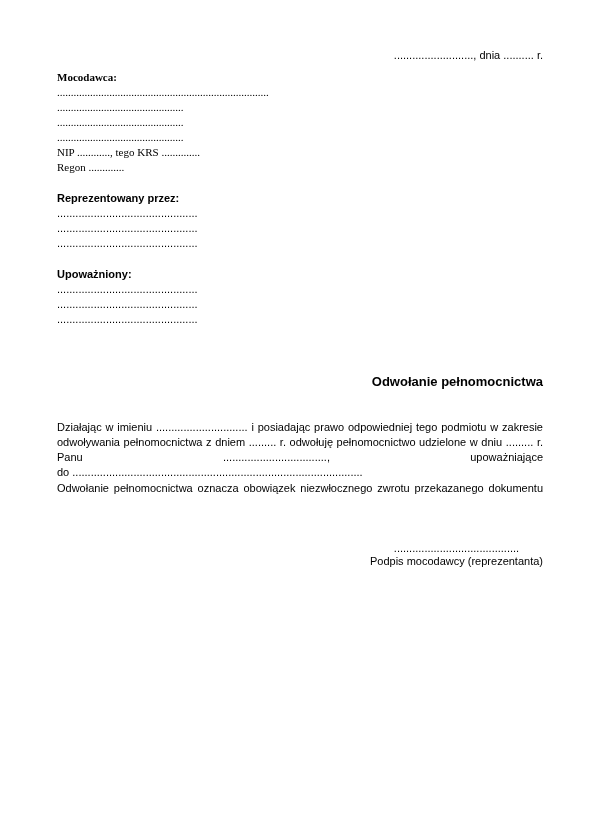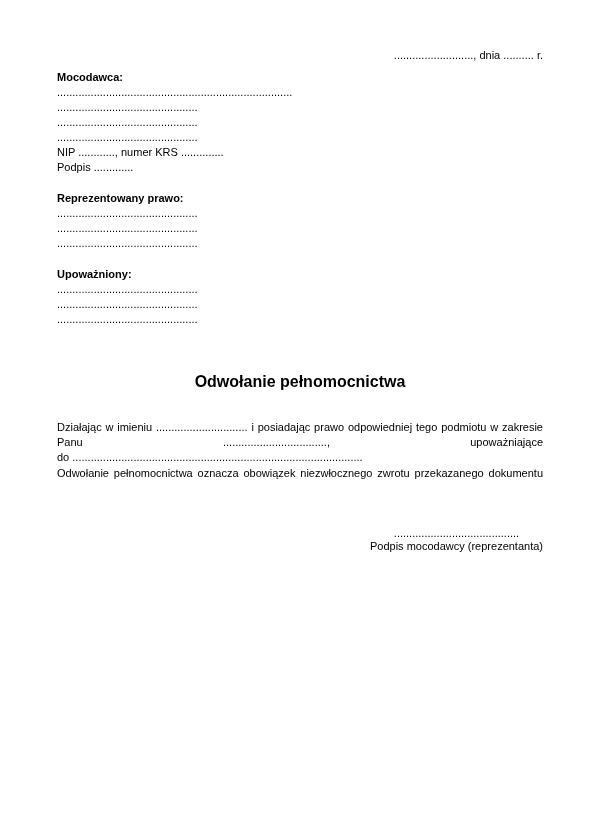--- a/index.html
+++ b/index.html
@@ -12,27 +12,27 @@
     box-sizing: border-box;
     padding: 48px 57px 0 57px;
     font-family: "Liberation Sans", sans-serif;
     font-size: 11px;
     line-height: 15px;
     color: #000000;
     overflow: hidden;
   }
   .date-line { text-align: right; }
   .bold { font-weight: bold; }
-  .sec-principal { margin-top: 7px; }
+  .sec-principal { margin-top: 7px; font-family: Liberation Serif, serif; }
   .sec { margin-top: 16px; }
   .doc-title {
     margin-top: 47px;
-    text-align: center;
+    text-align: right;
     font-weight: bold;
-    font-size: 16px;
+    font-size: 13px;
   }
   .para1 { margin-top: 31px; }
   .para2 { margin-top: 1px; }
   .just { text-align: justify; text-align-last: justify; }
   .sig {
     margin-top: 45px;
     margin-left: auto;
     width: max-content;
     text-align: center;
   }
@@ -44,42 +44,43 @@
 <div class="page">
 
   <div class="date-line">.........................., dnia .......... r.</div>
 
   <div class="sec-principal">
     <div class="bold">Mocodawca:</div>
     <div>.............................................................................</div>
     <div>..............................................</div>
     <div>..............................................</div>
     <div>..............................................</div>
-    <div>NIP ............, numer KRS ..............</div>
-    <div>Podpis .............</div>
+    <div>NIP ............, tego KRS ..............</div>
+    <div>Regon .............</div>
   </div>
 
   <div class="sec">
-    <div class="bold">Reprezentowany prawo:</div>
+    <div class="bold">Reprezentowany przez:</div>
     <div>..............................................</div>
     <div>..............................................</div>
     <div>..............................................</div>
   </div>
 
   <div class="sec">
     <div class="bold">Upoważniony:</div>
     <div>..............................................</div>
     <div>..............................................</div>
     <div>..............................................</div>
   </div>
 
   <div class="doc-title">Odwołanie pełnomocnictwa</div>
 
   <div class="para1">
     <div class="just">Działając w imieniu .............................. i posiadając prawo odpowiedniej tego podmiotu w zakresie</div>
+    <div class="just">odwoływania pełnomocnictwa z dniem ......... r. odwołuję pełnomocnictwo udzielone w dniu ......... r.</div>
     <div class="just">Panu .................................., upoważniające</div>
     <div>do ...............................................................................................</div>
   </div>
 
   <div class="para2">
     <div class="just">Odwołanie pełnomocnictwa oznacza obowiązek niezwłocznego zwrotu przekazanego dokumentu</div>
   </div>
 
   <div class="sig">
     <div>.........................................</div>

